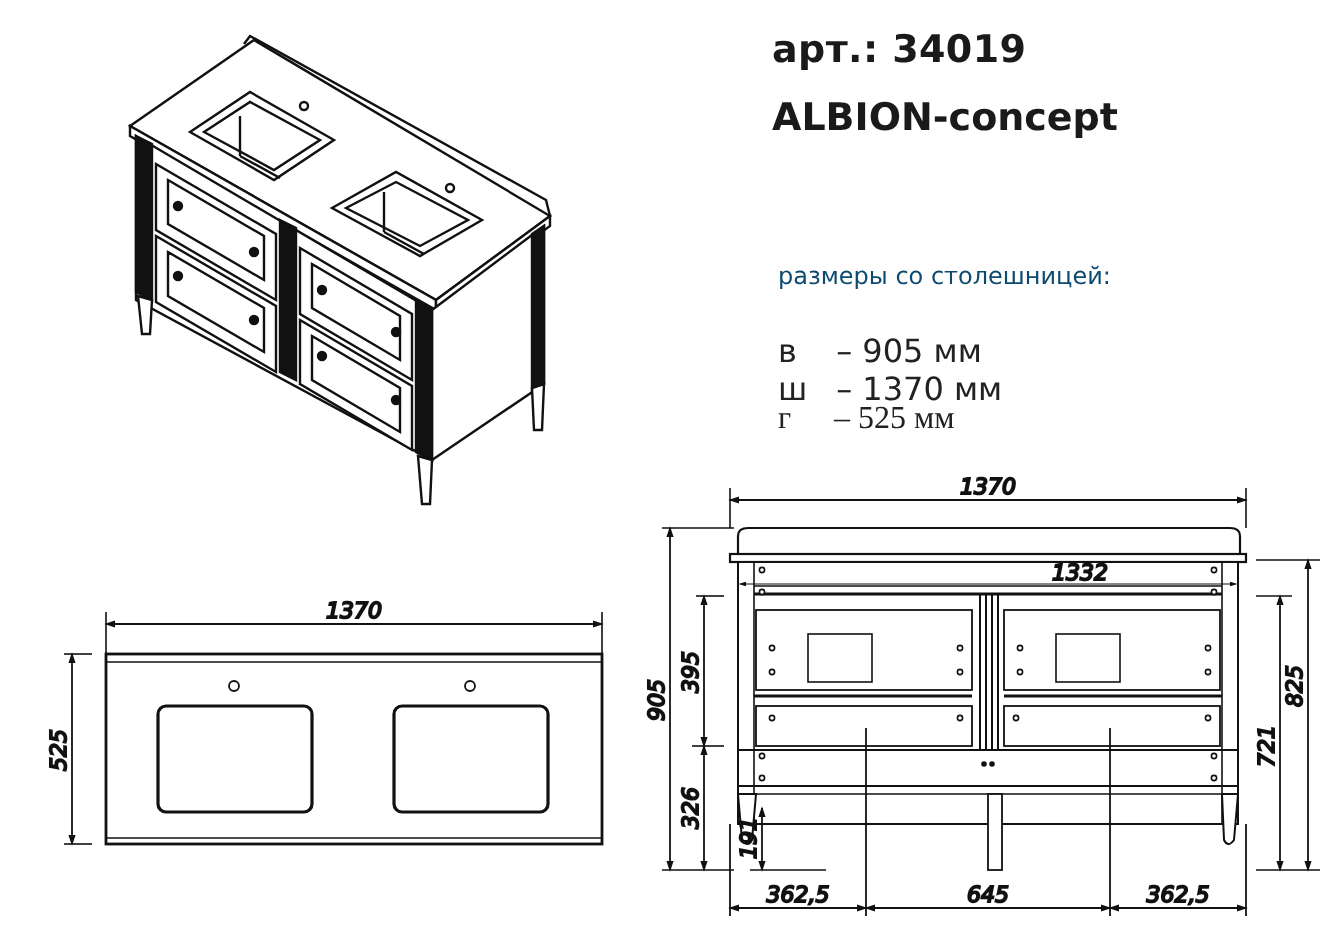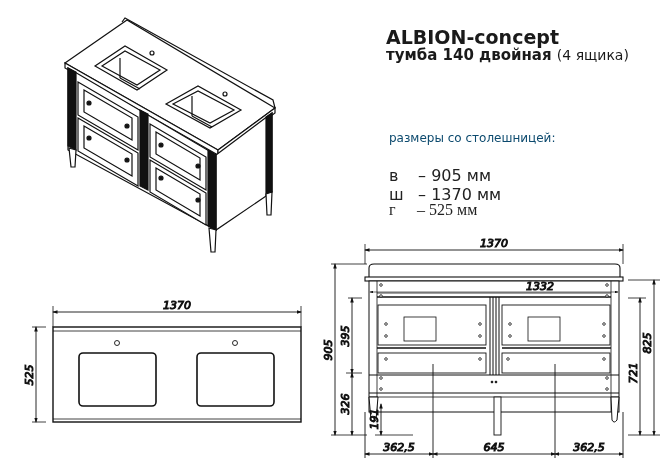--- a/index.html
+++ b/index.html
@@ -14,25 +14,22 @@
   .dims-title { position:absolute; left:389px; top:131px; font-size:12px; color:#0c4a6e; }
   .dim-row { position:absolute; left:389px; font-size:16px; color:#222; }
   .dim-row .k { display:inline-block; width:24px; }
   svg { position:absolute; left:0; top:0; }
   .dimtxt { font-family:"DejaVu Sans", sans-serif; font-style:italic; font-size:11px; fill:#111; }
 </style>
 </head>
 <body>
 
 <div class="spec">
+  <div class="art">арт.: 34019</div>
   <div class="brand">ALBION-concept</div>
-  <div class="model">
-    <span>тумба 140 двойная</span>
-    <span class="note">(4 ящика)</span>
-  </div>
 </div>
 
 <div class="dims-title">размеры со столешницей:</div>
 <div class="dim-row" style="top:170px;margin-top:15px;">
   <span class="k">ш</span>
   <span>– 1370 мм</span>
 </div>
 <div class="dim-row" style="top:166px;">
   <span class="k">в</span>
   <span>– 905 мм</span>

